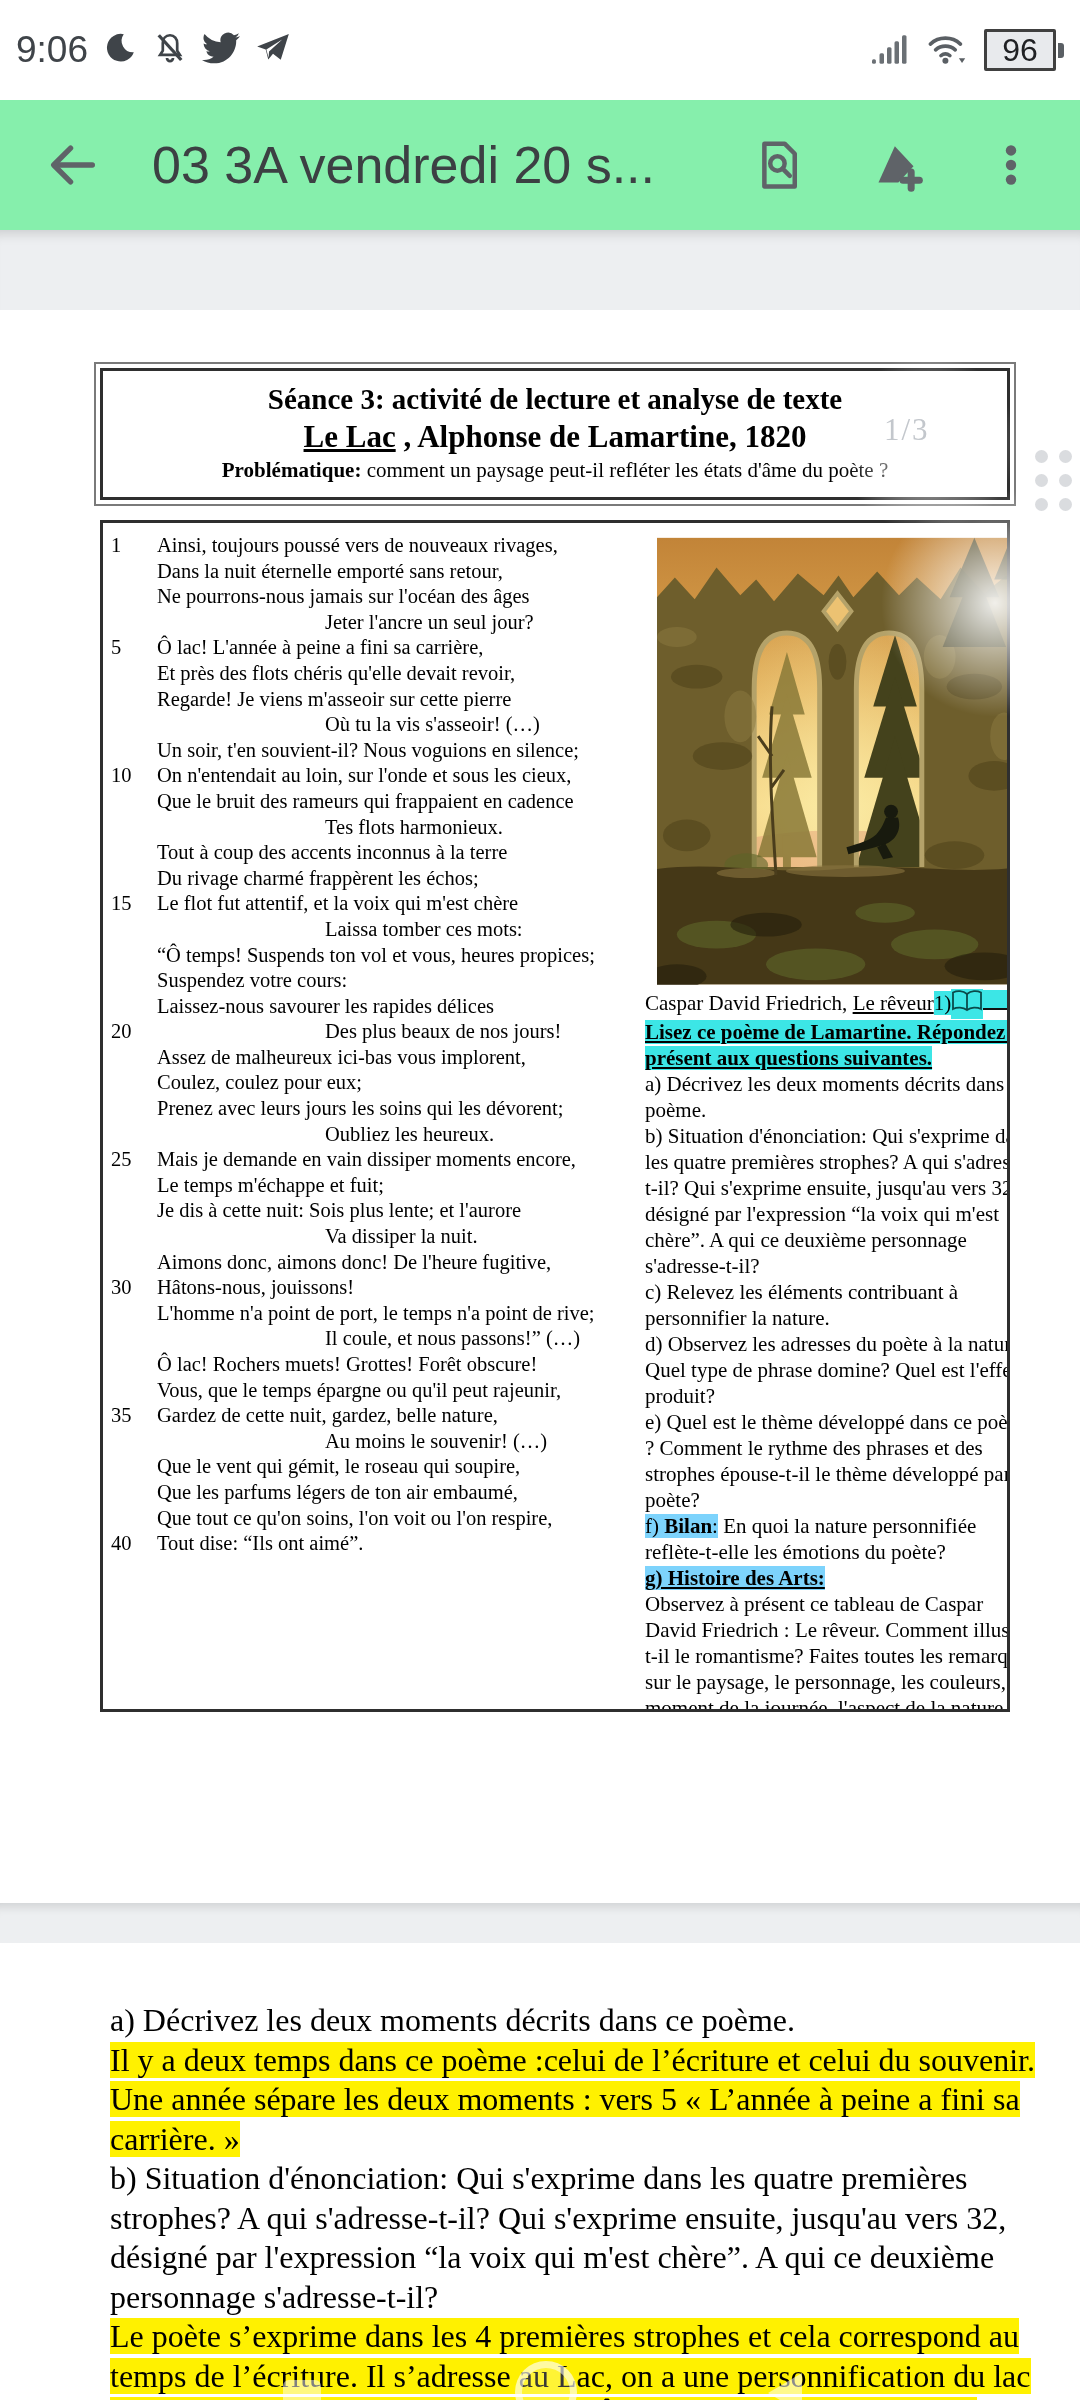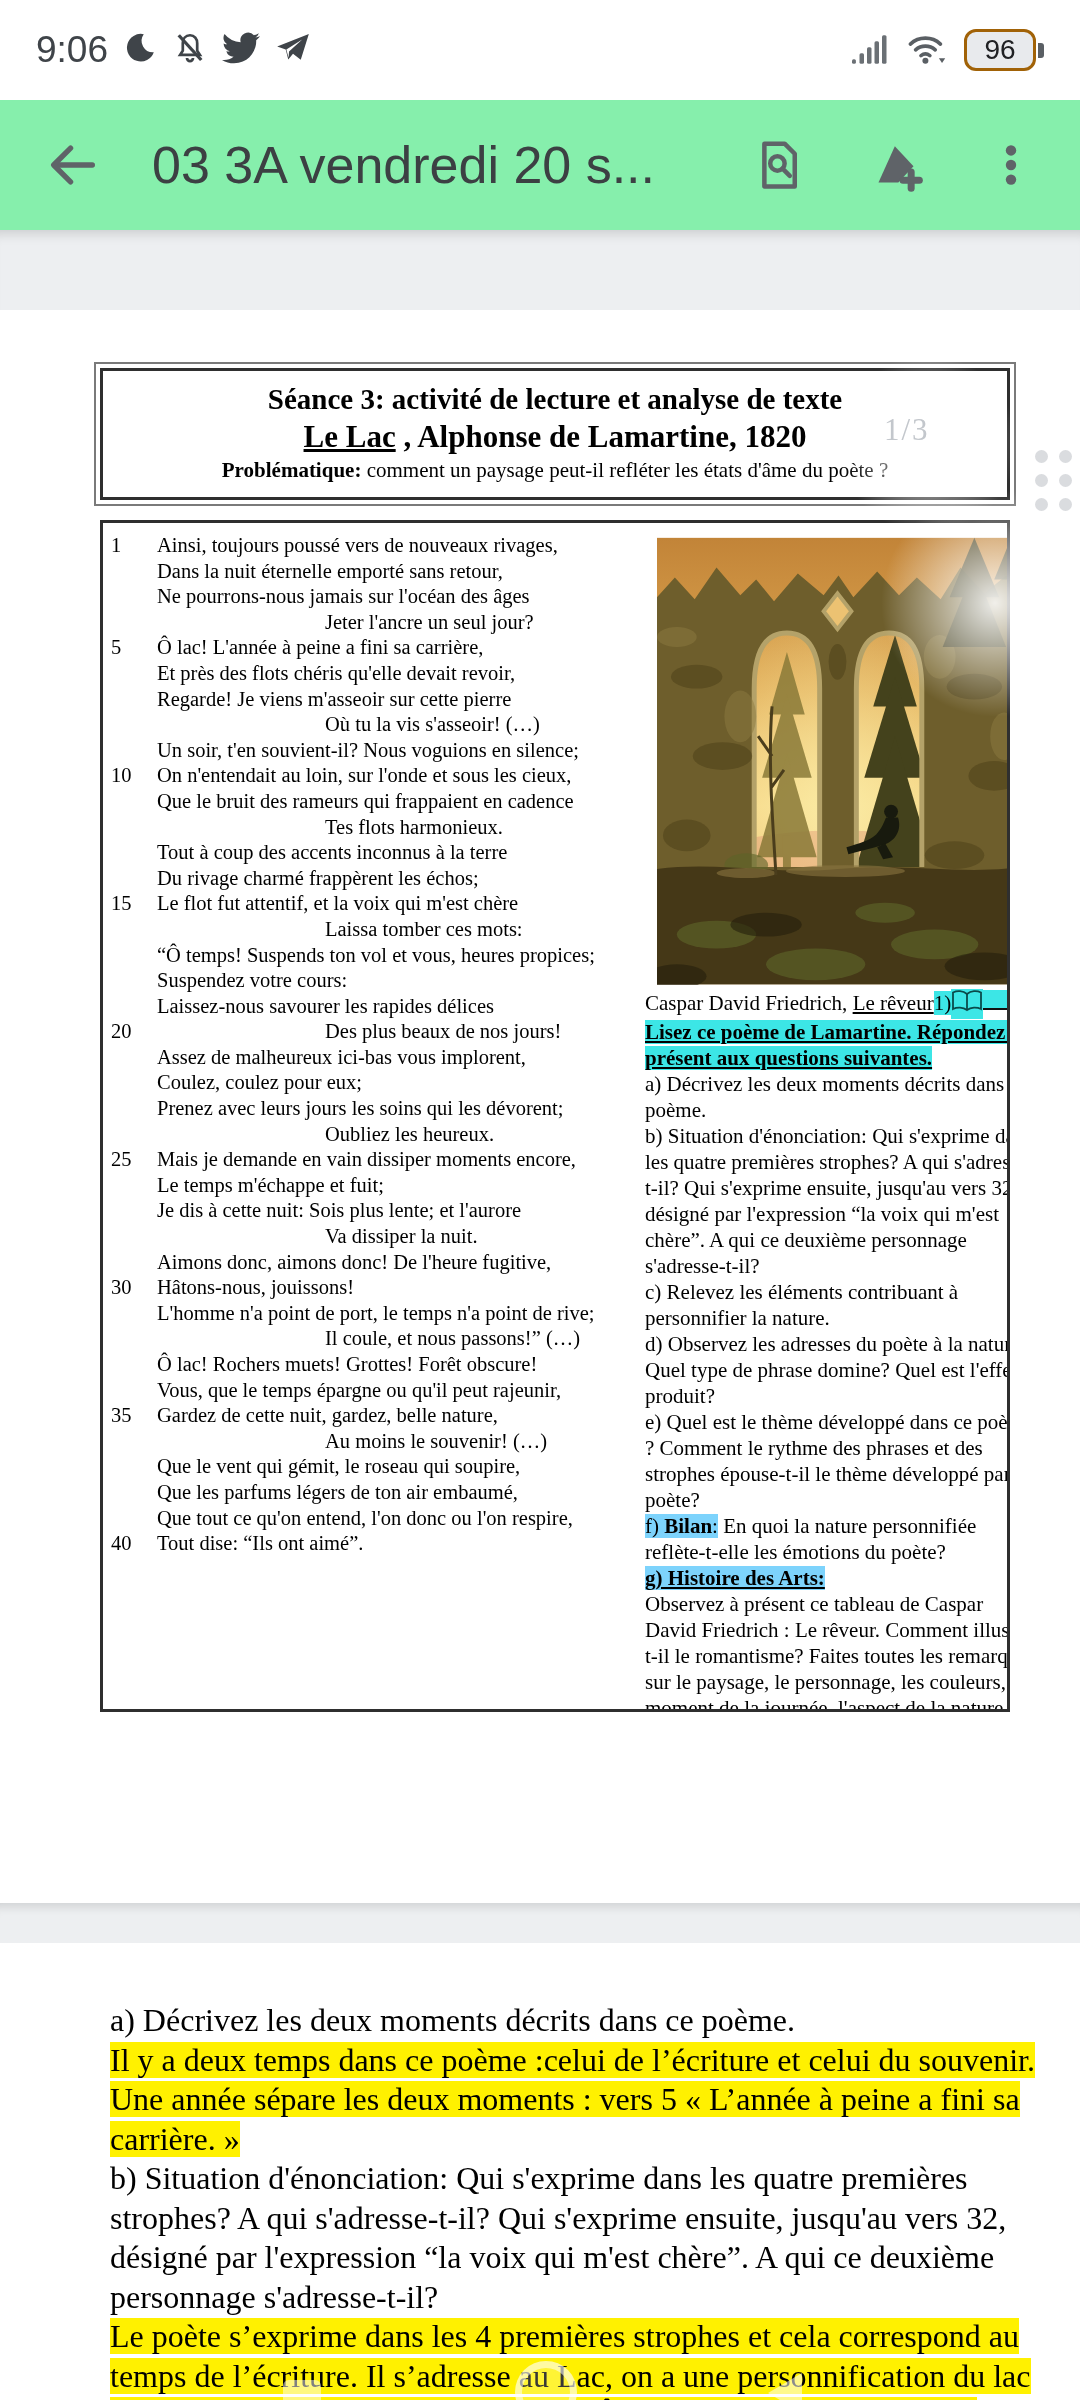--- a/index.html
+++ b/index.html
@@ -1,26 +1,26 @@
 <!DOCTYPE html>
 <html><head>
 <meta charset="utf-8">
 <style>
   html,body{margin:0;padding:0;background:#fff;}
   .screen{position:relative;width:1080px;height:2400px;background:#fff;overflow:hidden;
           font-family:"Liberation Sans",sans-serif;}
   
-  .statusbar{height:100px;display:flex;align-items:center;padding:0 36px;box-sizing:border-box;}
+  .statusbar{height:100px;display:flex;align-items:center;padding:0 16px;box-sizing:border-box;}
   .sb-left{display:flex;align-items:center;gap:14px;color:#3f4449;}
   .sb-time{font-size:37px;color:#3f4449;}
   .sb-right{margin-left:auto;display:flex;align-items:center;gap:16px;}
   .battery{display:flex;align-items:center;}
-  .battery .shell{width:66px;height:36px;border:3px solid #a16207;border-radius:12px;
+  .battery .shell{width:66px;height:36px;border:3px solid #404040;border-radius:2px;
     background:#e8eaed;display:flex;align-items:center;justify-content:center;
-    font-size:28px;color:#202124;}
+    font-size:32px;color:#202124;}
   .battery .tip{width:6px;height:15px;background:#5a5f64;border-radius:0 3px 3px 0;margin-left:2px;}
   
   .appbar{height:130px;display:flex;align-items:center;padding:0 44px;box-sizing:border-box;background:#86efac;}
   .appbar .title{font-size:52px;color:#3c4043;margin-left:50px;flex:1;white-space:nowrap;overflow:hidden;}
   .appbar .actions{display:flex;align-items:center;gap:62px;}
   .iconbtn{background:none;border:none;padding:0;cursor:pointer;display:flex;align-items:center;}
   
   .band{height:80px;background:#edeff1;box-shadow:inset 0 14px 12px -10px rgba(0,0,0,.14);}
   .divider{height:40px;background:#edeff1;box-shadow:inset 0 12px 10px -8px rgba(0,0,0,.12);}
   .page1{position:relative;height:1535px;background:#fff;}
@@ -368,21 +368,21 @@
             <span class="ptext">Que le vent qui gémit, le roseau qui soupire,</span>
           </div>
 
           <div class="pline">
             <span class="pnum"></span>
             <span class="ptext">Que les parfums légers de ton air embaumé,</span>
           </div>
 
           <div class="pline">
             <span class="pnum"></span>
-            <span class="ptext">Que tout ce qu'on entend, l'on donc ou l'on respire,</span>
+            <span class="ptext">Que tout ce qu'on soins, l'on voit ou l'on respire,</span>
           </div>
 
           <div class="pline">
             <span class="pnum">40</span>
             <span class="ptext">Tout dise: “Ils ont aimé”.</span>
           </div>
         </div>
 
       <div class="rcol">
 

